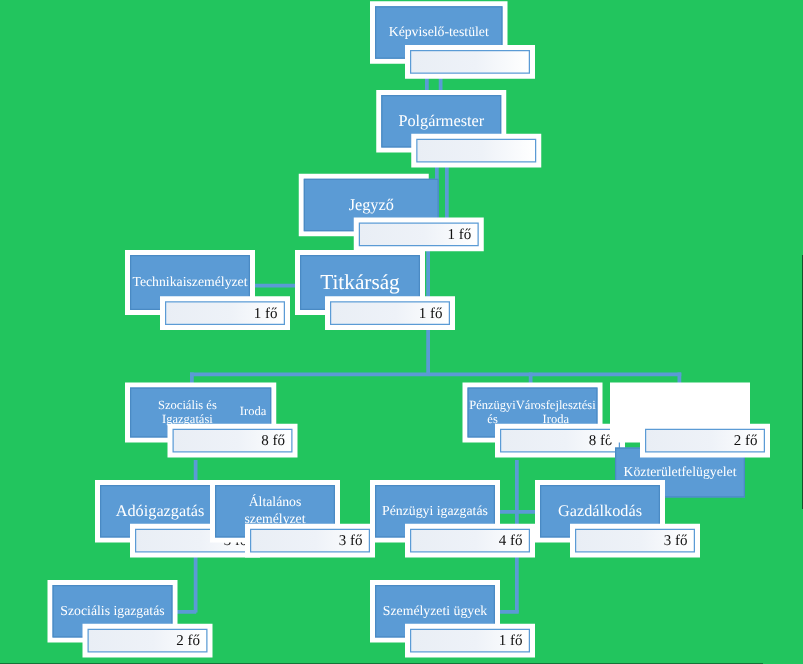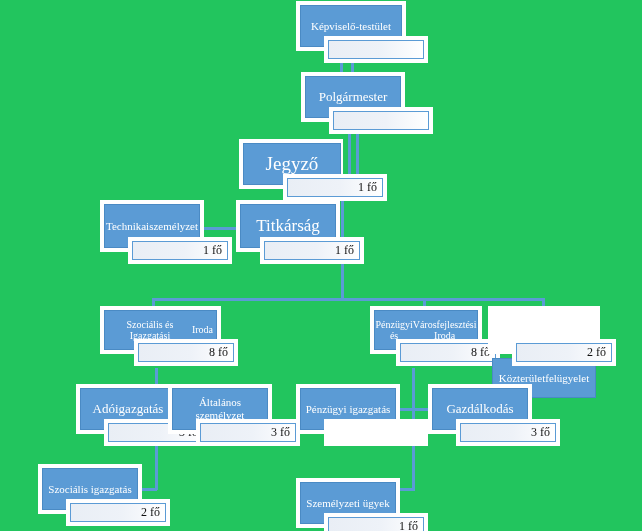--- a/index.html
+++ b/index.html
@@ -77,21 +77,21 @@
     <div class="node" style="left: 305px; top: 76px; width: 96px; height: 42px;">
       <div class="whitepad" style="left: -4px; top: -4px; width: 104px; height: 50px;"></div>
       <div class="body" style="width: 96px; height: 42px; font-size: 13px;">
         <span>Polgármester</span>
       </div>
       <div class="whitepad" style="left: 24px; top: 31px; width: 104px; height: 27px;"></div>
       <div class="sub empty" style="left: 28px; top: 35px; width: 96px; height: 19px;"></div>
     </div>
     <div class="node" style="left: 243px; top: 143px; width: 96px; height: 42px;">
       <div class="whitepad" style="left: -4px; top: -4px; width: 104px; height: 50px;"></div>
-      <div class="body" style="width: 98px; height: 42px; font-size: 19px;">
+      <div class="body" style="width: 108px; height: 42px; font-size: 13px;">
         <span>Jegyző</span>
       </div>
       <div class="whitepad" style="left: 40px; top: 31px; width: 104px; height: 27px;"></div>
       <div class="sub" style="left: 44px; top: 35px; width: 96px; height: 19px;">1 fő</div>
     </div>
     <div class="node" style="left: 104px; top: 204px; width: 96px; height: 44px;">
       <div class="whitepad" style="left: -4px; top: -4px; width: 104px; height: 52px;"></div>
       <div class="body" style="width: 96px; height: 44px; font-size: 11px;">
         <span>Technikai</span>
         <br>
@@ -159,30 +159,31 @@
       </div>
       <div class="whitepad" style="left: 24px; top: 31px; width: 104px; height: 27px;"></div>
       <div class="sub" style="left: 28px; top: 35px; width: 96px; height: 19px;">2 fő</div>
     </div>
     <div class="node" style="left: 300px; top: 388px; width: 96px; height: 42px;">
       <div class="whitepad" style="left: -4px; top: -4px; width: 104px; height: 50px;"></div>
       <div class="body" style="width: 96px; height: 42px; font-size: 11px;">
         <span>Pénzügyi igazgatás</span>
       </div>
       <div class="whitepad" style="left: 24px; top: 31px; width: 104px; height: 27px;"></div>
+      <div class="sub" style="left: 28px; top: 35px; width: 96px; height: 19px;">4 fő</div>
     </div>
     <div class="node" style="left: 432px; top: 388px; width: 96px; height: 42px;">
       <div class="whitepad" style="left: -4px; top: -4px; width: 104px; height: 50px;"></div>
       <div class="body" style="width: 96px; height: 42px; font-size: 13px;">
         <span>Gazdálkodás</span>
       </div>
       <div class="whitepad" style="left: 24px; top: 31px; width: 104px; height: 27px;"></div>
       <div class="sub" style="left: 28px; top: 35px; width: 96px; height: 19px;">3 fő</div>
     </div>
-    <div class="node" style="left: 300px; top: 468px; width: 96px; height: 42px; margin-top: 14px;">
+    <div class="node" style="left: 300px; top: 468px; width: 96px; height: 42px;">
       <div class="whitepad" style="left: -4px; top: -4px; width: 104px; height: 50px;"></div>
       <div class="body" style="width: 96px; height: 42px; font-size: 11px;">
         <span>Személyzeti ügyek</span>
       </div>
       <div class="whitepad" style="left: 24px; top: 31px; width: 104px; height: 27px;"></div>
       <div class="sub" style="left: 28px; top: 35px; width: 96px; height: 19px;">1 fő</div>
     </div>
   </div>
 
 </body></html>

